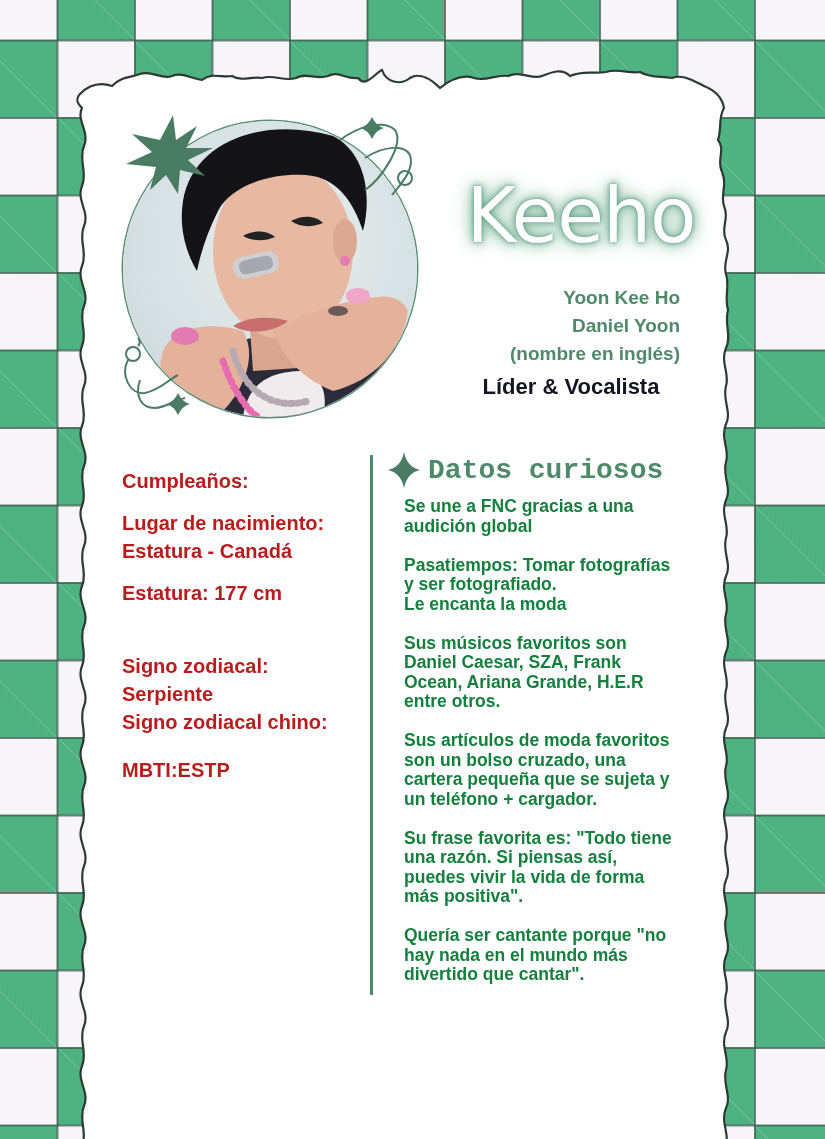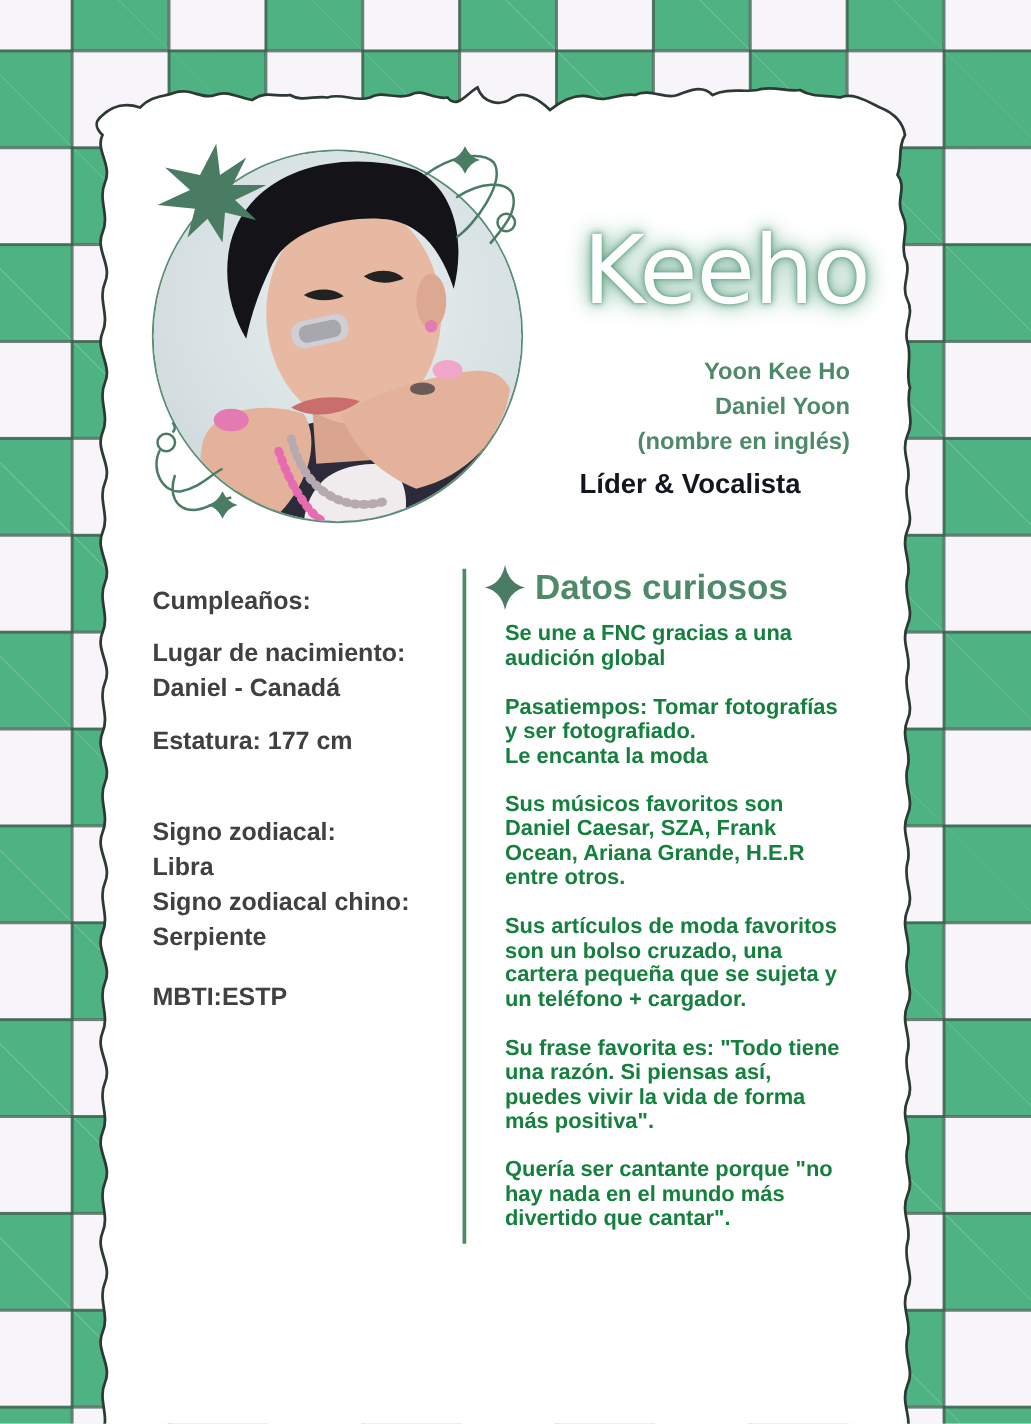--- a/index.html
+++ b/index.html
@@ -40,37 +40,37 @@
     position:absolute; left:446px; top:178px; width:270px; text-align:center;
     font-family:"DejaVu Sans", sans-serif; font-weight:normal; font-size:76px; letter-spacing:-1px;
     color:#ffffff; line-height:1;
     text-shadow:0 0 6px #5b9c80, 0 0 14px #7fb79c, 0 0 22px #9cc9b2, 0 0 2px #4e8a6a;
   }
   .subnames {
     position:absolute; left:450px; top:284px; width:230px; text-align:right;
     color:#4e8a6a; font-weight:bold; font-size:19px; line-height:28px;
   }
   .role {
-    position:absolute; left:427px; top:374px; width:250px; text-align:center;
+    position:absolute; left:446px; top:374px; width:250px; text-align:center;
     color:#111621; font-weight:bold; font-size:22px;
   }
   .left-info {
     position:absolute; left:122px; top:467px; width:240px;
-    color:#404040; font-weight:bold; font-size:20px; line-height:28px;
+    color:#b91c1c; font-weight:bold; font-size:20px; line-height:28px;
   }
   .left-info .blk { margin-bottom:14px; }
   .left-info .blk.tight { margin-bottom:0;margin-top:45px; }
   .divider {
     position:absolute; left:370px; top:455px; width:3px; height:540px; background:#4e8a6a;
   }
   .facts-head {
     position:absolute; left:386px; top:450px; height:40px; display:flex; align-items:center;
   }
   .facts-head .txt {
-    color:#4e8a6a; font-weight:bold; font-size:28px; margin-left:6px;
+    color:#4e8a6a; font-weight:bold; font-size:28px; margin-left:6px;font-family:Liberation Mono, monospace;
   }
   .facts {
     position:absolute; left:404px; top:497px; width:310px;
     color:#15803d; font-weight:bold; font-size:17.5px; line-height:19.5px;
   }
   .facts p { margin:0 0 19.5px 0; white-space:pre-line; }
 </style>
 </head>
 <body>
 
@@ -146,32 +146,31 @@
   <div>(nombre en inglés)</div>
 </div>
 <div class="role">Líder &amp; Vocalista</div>
 
 <div class="left-info">
   <div class="blk">
     <div>Cumpleaños:</div>
   </div>
   <div class="blk">
     <div>Lugar de nacimiento:</div>
-    <div>Daniel - Canadá</div>
+    <div>Estatura - Canadá</div>
   </div>
   <div class="blk">
     <div>Estatura: 177 cm</div>
   </div>
   <div class="blk tight">
     <div>Signo zodiacal:</div>
-    <div>Libra</div>
   </div>
   <div class="blk" style="margin-bottom:20px">
+    <div>Serpiente</div>
     <div>Signo zodiacal chino:</div>
-    <div>Serpiente</div>
   </div>
   <div class="blk">
     <div>MBTI:ESTP</div>
   </div>
 </div>
 
 <div class="divider"></div>
 
 <div class="facts-head">
   <svg width="36" height="40" viewBox="0 0 36 40">

